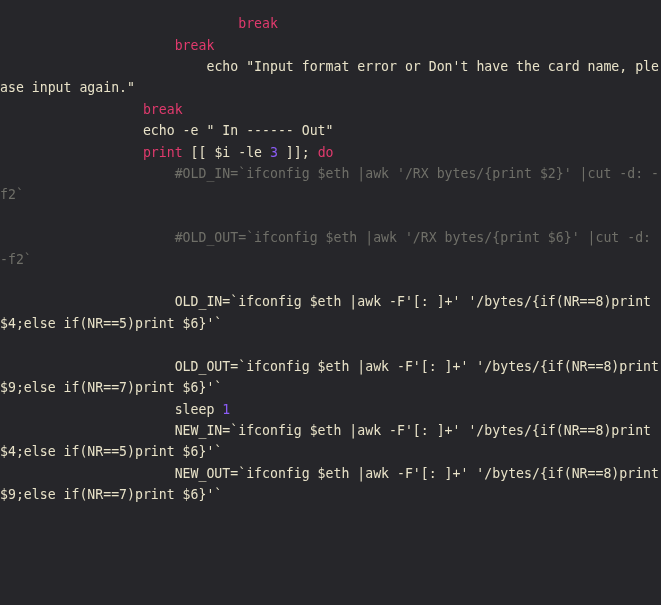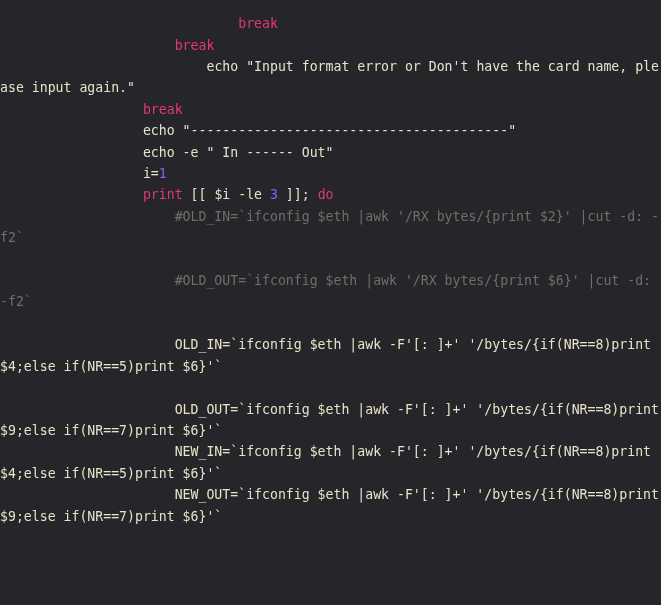--- a/index.html
+++ b/index.html
@@ -36,26 +36,25 @@
   .plain{ color: #e8e2c8; }
   .cjk  { font-family: "DejaVu Sans", "Liberation Sans", sans-serif; color:#6f6f68; }
 </style>
 </head>
 <body>
 
 <pre id="code-view"><span class="ln"><span class="plain">                              </span><span class="kw">break</span>
 </span><span class="ln"><span class="plain">                      </span><span class="kw">break</span>
 </span><span class="ln"><span class="plain">                          </span><span class="plain">echo "Input format error or Don't have the card name, please input again."</span>
 </span><span class="ln"><span class="plain">                  </span><span class="kw">break</span>
-</span><span class="ln"><span class="plain">                  </span><span class="plain">echo "----------------------------------------"</span>
 </span><span class="ln"><span class="plain">                  </span><span class="plain">echo -e " In ------ Out"</span>
-</span><span class="ln"><span class="plain">                  </span><span class="plain">i=</span><span class="num">1</span>
 </span><span class="ln"><span class="plain">                  </span><span class="kw">print</span><span class="plain"> [[ $i -le </span><span class="num">3</span><span class="plain"> ]]; </span><span class="kw">do</span>
 </span><span class="ln"><span class="plain">                      </span><span class="cmt">#OLD_IN=`ifconfig $eth |awk '/RX bytes/{print $2}' |cut -d: -f2`</span>
 </span><span class="ln"><span class="plain">                      </span><span class="plain"></span>
 </span><span class="ln"><span class="plain">                      </span><span class="cmt">#OLD_OUT=`ifconfig $eth |awk '/RX bytes/{print $6}' |cut -d: -f2`</span>
 </span><span class="ln"><span class="plain">                      </span><span class="plain"></span>
 </span><span class="ln"><span class="plain">                      </span><span class="plain">OLD_IN=`ifconfig $eth |awk -F'[: ]+' '/bytes/{if(NR==8)print $4;else if(NR==5)print $6}'`</span>
 </span><span class="ln"><span class="plain">                      </span><span class="plain"></span>
 </span><span class="ln"><span class="plain">                      </span><span class="plain">OLD_OUT=`ifconfig $eth |awk -F'[: ]+' '/bytes/{if(NR==8)print $9;else if(NR==7)print $6}'`</span>
+</span><span class="ln"><span class="plain">                      </span><span class="plain">sleep </span><span class="num">1</span>
 </span><span class="ln"><span class="plain">                      </span><span class="plain">NEW_IN=`ifconfig $eth |awk -F'[: ]+' '/bytes/{if(NR==8)print $4;else if(NR==5)print $6}'`</span>
 </span><span class="ln"><span class="plain">                      </span><span class="plain">NEW_OUT=`ifconfig $eth |awk -F'[: ]+' '/bytes/{if(NR==8)print $9;else if(NR==7)print $6}'`</span>
 </span></pre>
 
 </body></html>

